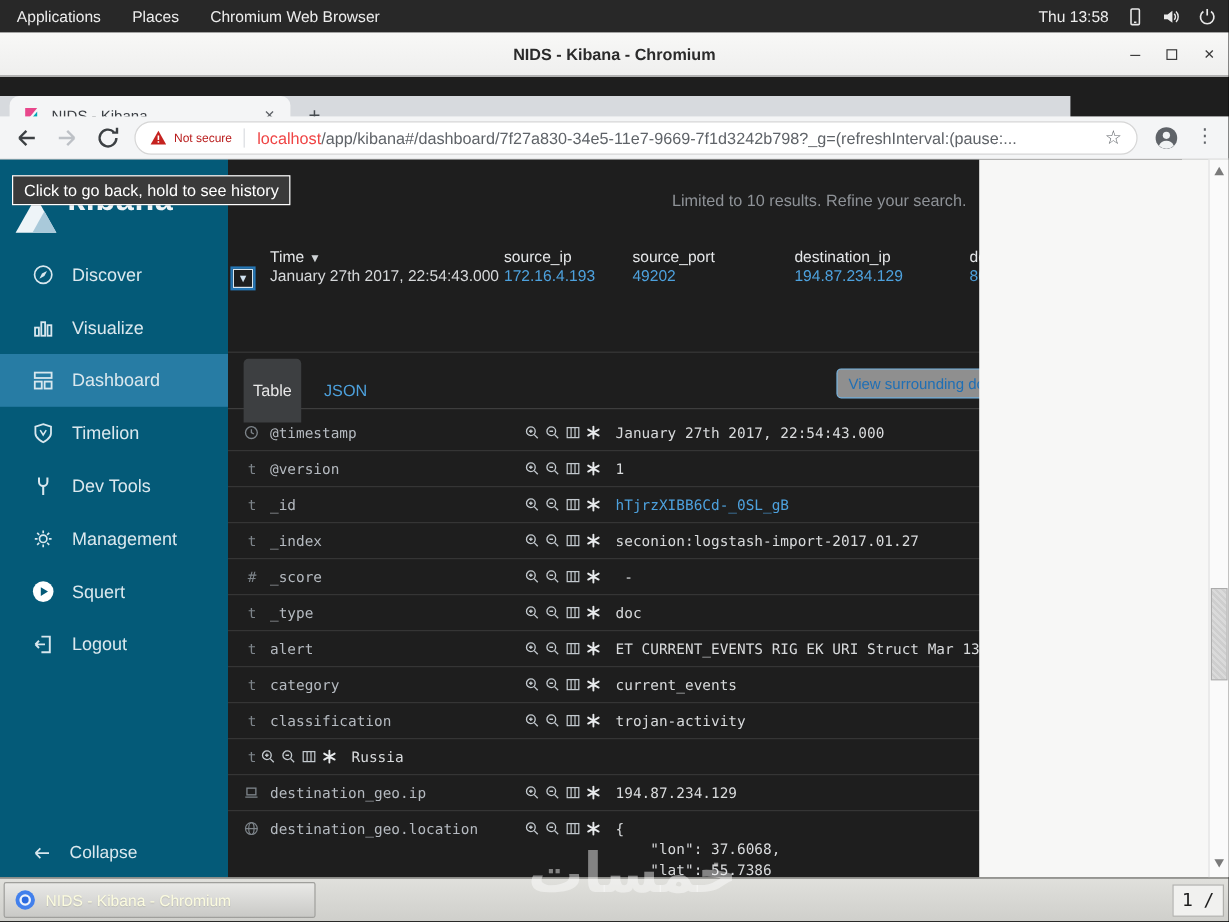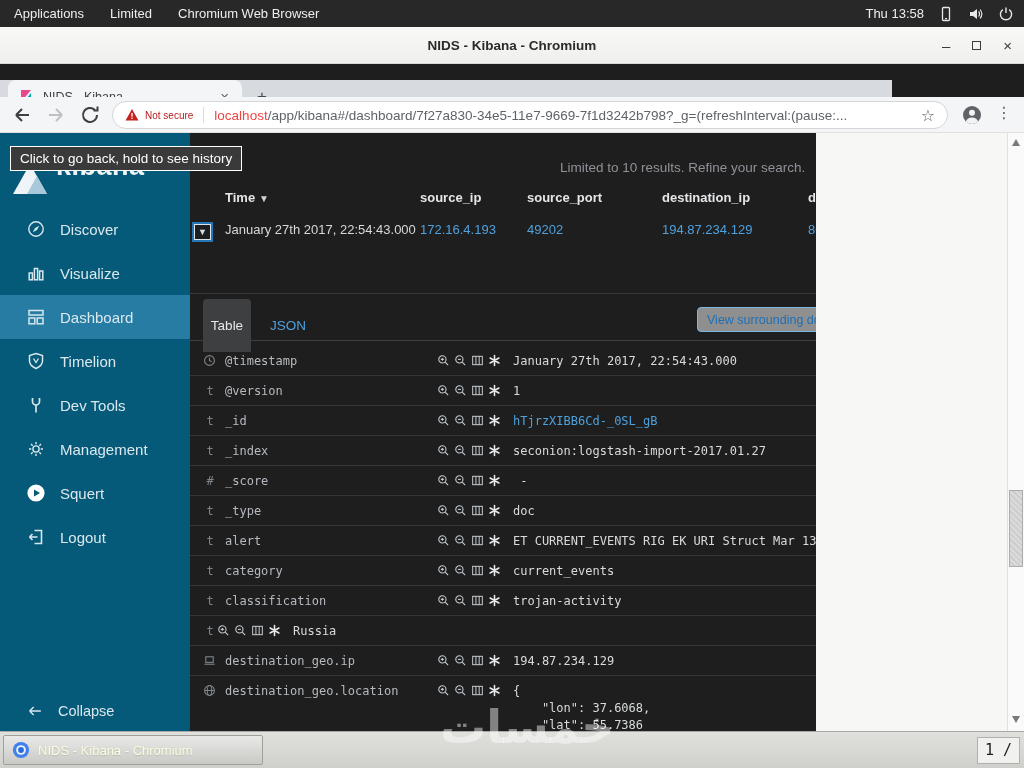--- a/index.html
+++ b/index.html
@@ -71,21 +71,21 @@
 
   .results-header { position:absolute; left:0; top:15px; width:795px; height:40px; }
   .limit-text { position:absolute; left:370px; top:12px; font-size:13.5px; color:#8e9297; }
   .range-text { position:absolute; left:630px; top:12px; font-size:13.5px; color:#9ba0a6; }
   .pager-btn { position:absolute; top:4px; width:38px; height:33px; background:#6e6e6e; border:none; border-radius:4px; }
   .pager-btn.prev { left:715px; }
   .pager-btn.next { left:757px; }
   .pager-btn svg { margin:0 auto; width:11px; height:16px; }
 
   .grid-header { position:absolute; left:0; top:57px; width:795px; height:24px; }
-  .grid-header .col { position:absolute; top:0; font-size:13px; font-weight:700; color:#e4e6e8; white-space:nowrap; }
+  .grid-header .col { position:absolute; top:16px; font-size:13px; font-weight:400; color:#e4e6e8; white-space:nowrap; }
   .sort-caret { color:#cfd3d6; font-size:10px; margin-left:4px; }
   .col-0{left:35px;} .col-1{left:230px;} .col-2{left:337px;} .col-3{left:472px;} .col-4{left:618px;} .col-5{left:765px;}
 
   .result-row { position:absolute; left:0; top:85px; width:795px; height:72px; }
   .expand-caret { position:absolute; left:4px; top:6px; width:17px; height:16px; background:#1e1e1e;
     border:1px solid #d9e6ef; outline:2px solid #2576b5; color:#cfe0ee; font-size:9px; line-height:14px; text-align:center; }
   .result-row .cell { position:absolute; top:4px; font-size:13px; white-space:nowrap; }
   .cell-time { color:#d6d8da; }
   .cell-blue { color:#4da1dd; }
   .idcell { position:absolute; left:765px; top:6px; width:30px; height:80px; overflow:hidden; color:#4da1dd; font-size:13px; line-height:25px; }
@@ -144,21 +144,21 @@
     color:rgba(255,255,255,0.45); pointer-events:none; font-family:"DejaVu Sans",sans-serif; }
 </style>
 </head>
 <body>
 
 <div id="screen">
 
   <div class="desktop-bar">
     <div class="desktop-menus">
       <span>Applications</span>
-      <span>Limited</span>
+      <span>Places</span>
       <span>Chromium Web Browser</span>
     </div>
     <div class="desktop-right">
       <span>Thu 13:58</span>
       <span class="status-icon">
         <svg viewBox="0 0 16 16" fill="none" stroke="#e8e8e8" stroke-width="1.3">
             <rect x="4.5" y="1.5" width="7" height="13" rx="1"></rect>
             <path d="M7 12.6 h2"></path>
           </svg>
       </span>

